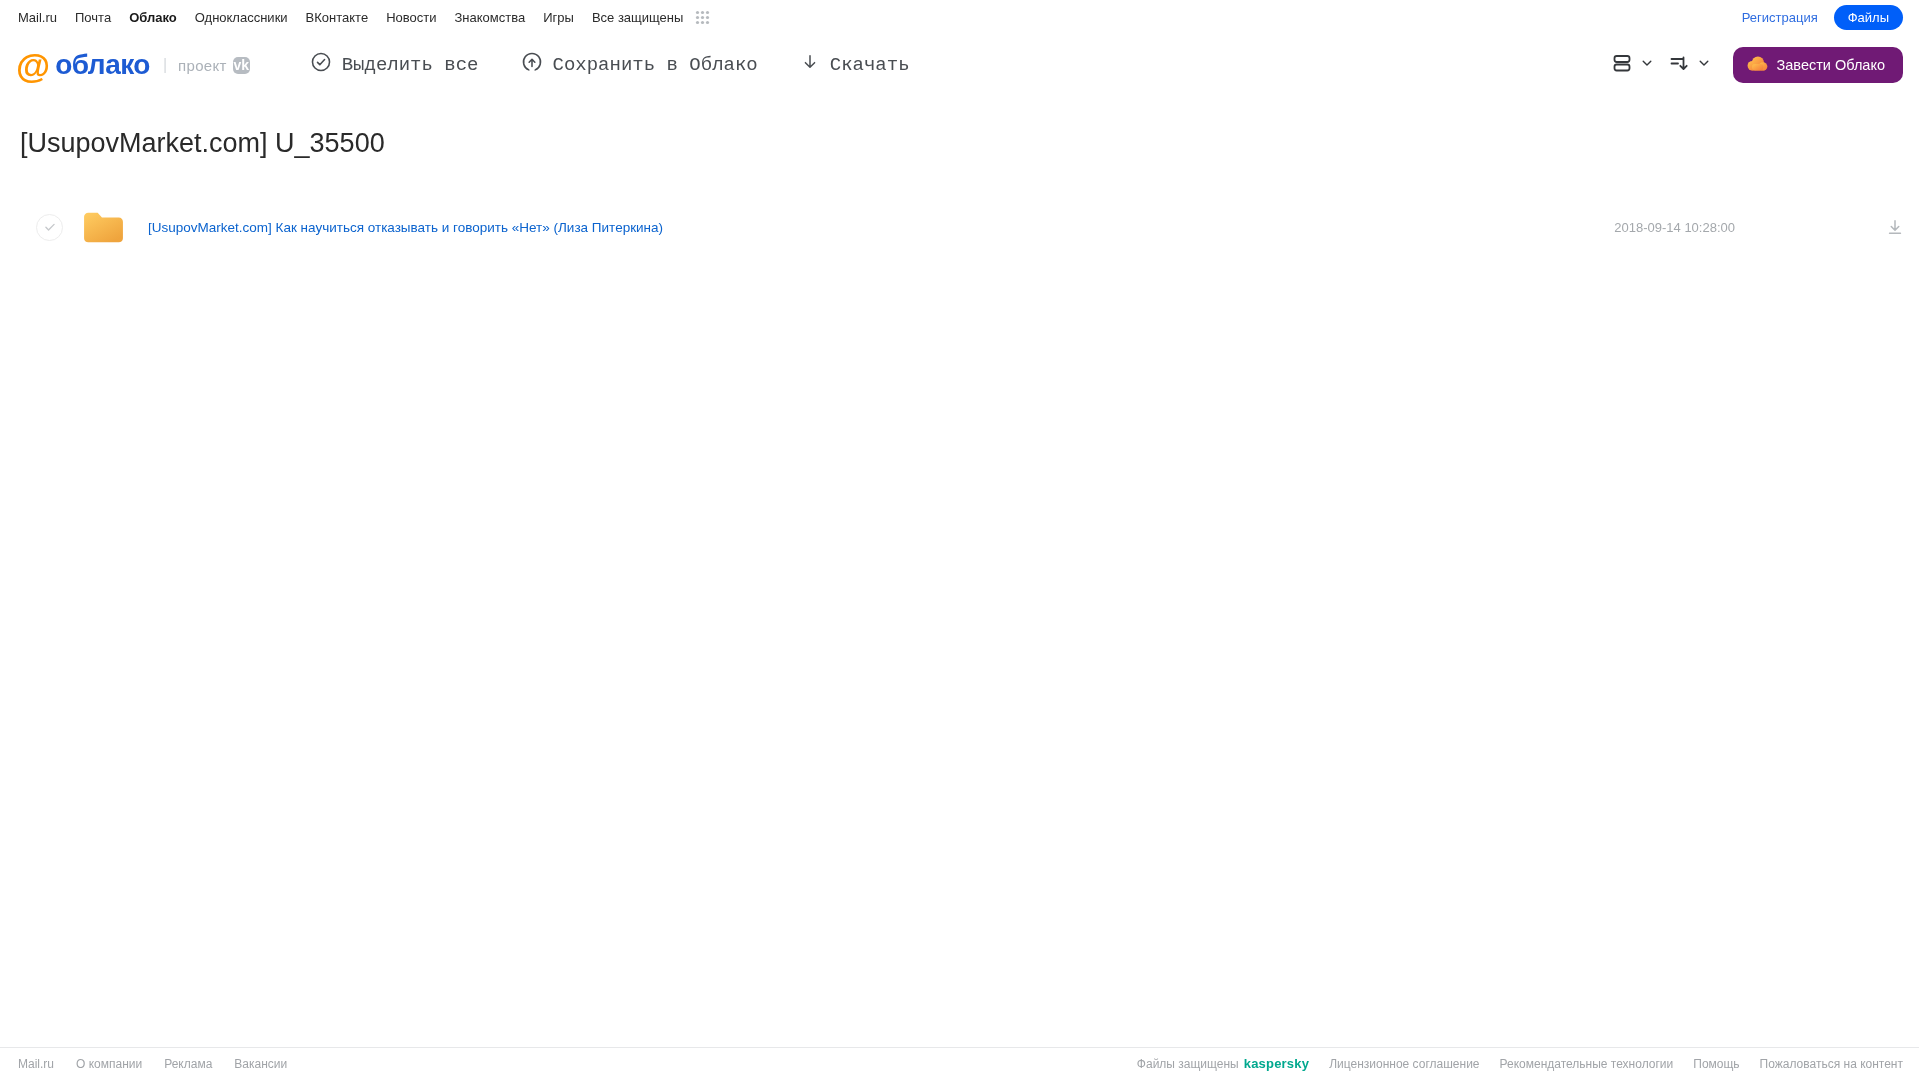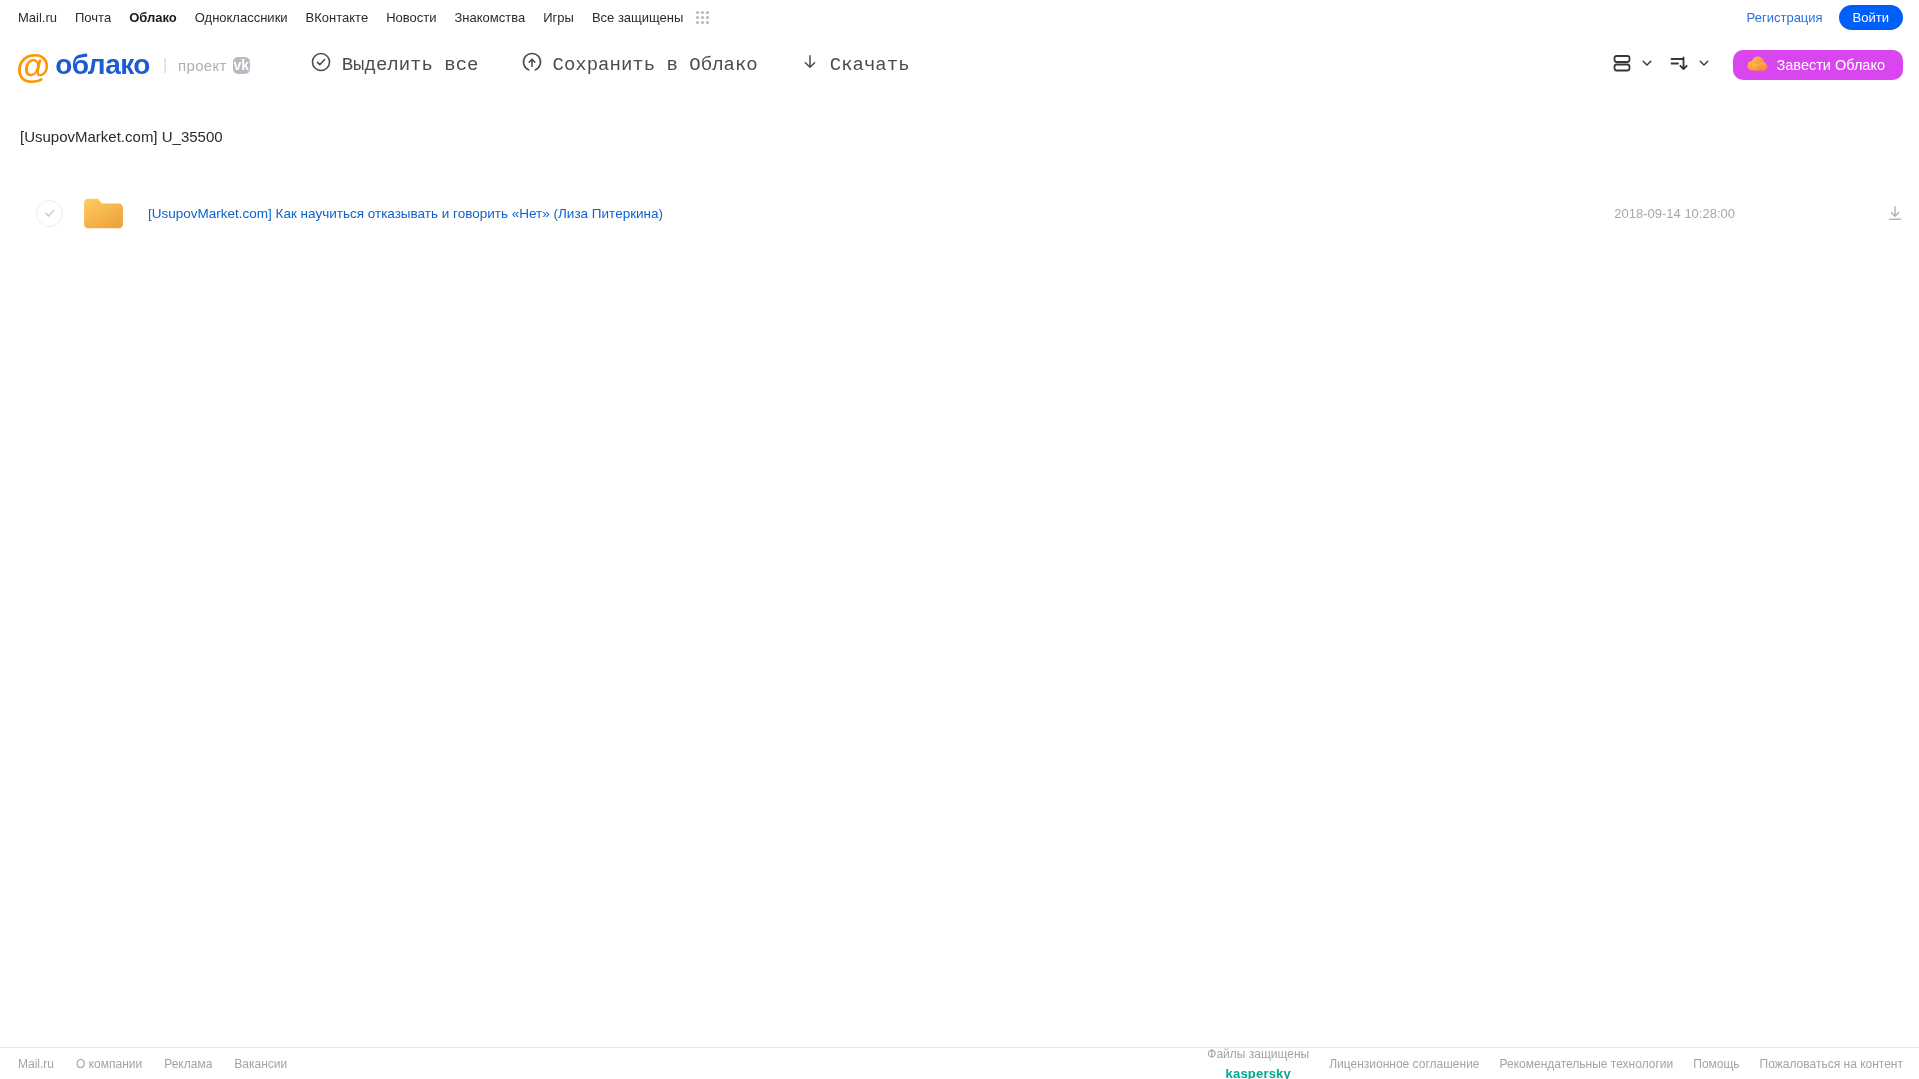--- a/index.html
+++ b/index.html
@@ -25,42 +25,42 @@
   .logo-divider { color:#d7dade; font-size:16px; margin:0 11px 0 13px; }
   .project-label { color:#abb1b8; font-size:15px; letter-spacing:0.3px; }
   .vk-badge { display:inline-flex; align-items:center; justify-content:center; width:17px; height:17px;
               background:#b7bcc2; border-radius:5px; color:#fff; font-size:14px; font-weight:bold; margin-left:6px; }
   .toolbar { display:flex; align-items:center; gap:42px; margin-left:60px; }
   .toolbar-item { display:flex; align-items:center; gap:10px; font-size:19px; color:#494d52;
                   background:none; border:none; font-family:Liberation Mono, monospace; cursor:pointer; }
   .toolbar-item svg { stroke:#494d52; }
   .header-right { margin-left:auto; display:flex; align-items:center; gap:13px; }
   .icon-group { display:flex; align-items:center; gap:6px; cursor:pointer; }
-  .get-cloud-btn { display:flex; align-items:center; gap:9px; height:30px; padding:0 18px 0 13px;
-                   margin-left:9px; background:#d946ef; border:none; border-radius:10px;
+  .get-cloud-btn { display:flex; align-items:center; gap:9px; height:36px; padding:0 18px 0 13px;
+                   margin-left:9px; background:#701a75; border:none; border-radius:10px;
                    color:#fff; font-size:14.5px; font-family:inherit; cursor:pointer; }
 
   
-  .page-title { margin:32px 0 0 20px; font-size:15px; font-weight:400; color:#2a2a2a; }
+  .page-title { margin:32px 0 0 20px; font-size:27px; font-weight:400; color:#2a2a2a; }
   .file-row { display:flex; align-items:center; height:44px; margin-top:46px; padding:0 14px 0 36px; }
   .row-check { display:inline-flex; align-items:center; justify-content:center; width:27px; height:27px;
                border:1px solid #ededed; border-radius:50%; background:#fff; cursor:pointer; }
   .folder-wrap { display:inline-flex; margin-left:18px; cursor:pointer; }
   .file-link { margin-left:22px; font-size:13.5px; color:#0b63ce; }
   .row-right { display:flex; align-items:center; gap:150px; margin-left:auto;text-align:center; }
   .file-date { color:#a4a8ac; font-size:13px; }
   .row-download { display:inline-flex; cursor:pointer; }
 
   
   .footer { position:absolute; left:0; bottom:0; width:100%; height:32px;
             border-top:1px solid #e7e8ea; display:flex; align-items:center;
             padding:0 16px 0 18px; font-size:12px; color:#a1a4a8; background:#fff; }
   .footer-left { display:flex; align-items:center; gap:22px; }
   .footer-right { margin-left:auto; display:flex; align-items:center; gap:20px; }
-  .kaspersky-wrap { display:flex; align-items:center; gap:5px;flex-direction:column; }
+  .kaspersky-wrap { display:flex; align-items:center; gap:5px; }
   .kaspersky { color:#00a88e; font-weight:bold; font-size:13px; letter-spacing:0.2px; }
 </style>
 </head>
 <body>
 
 <nav class="topnav">
   <div class="nav-links">
     <a>Mail.ru</a>
     <a>Почта</a>
     <a class="active">Облако</a>
@@ -79,21 +79,21 @@
           <circle cx="7.5" cy="7.5" r="1.6"></circle>
           <circle cx="12.5" cy="7.5" r="1.6"></circle>
         <circle cx="2.5" cy="12.5" r="1.6"></circle>
           <circle cx="7.5" cy="12.5" r="1.6"></circle>
           <circle cx="12.5" cy="12.5" r="1.6"></circle>
       </svg>
     </span>
   </div>
   <div class="nav-right">
     <a class="reg-link">Регистрация</a>
-    <button class="login-btn">Войти</button>
+    <button class="login-btn">Файлы</button>
   </div>
 </nav>
 
 <header class="header">
   <div class="logo">
     <span class="logo-at">@</span>
     <span class="logo-text">облако</span>
   </div>
   <span class="logo-divider">|</span>
   <span class="project-label">проект</span>

